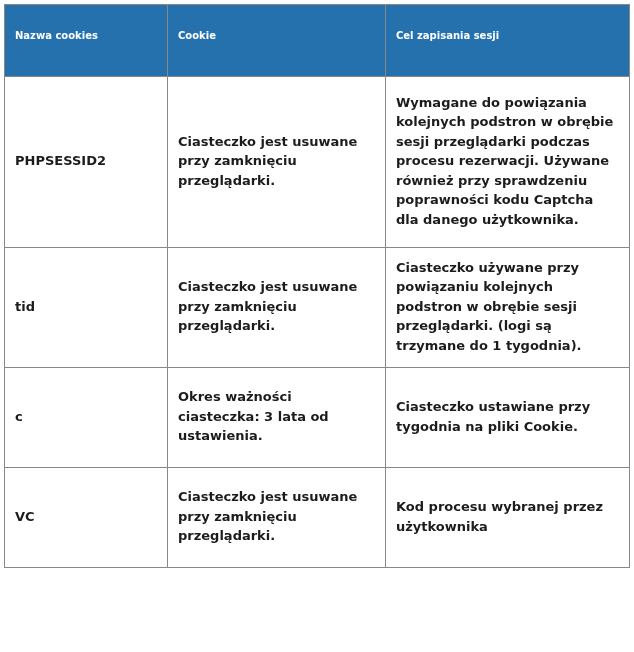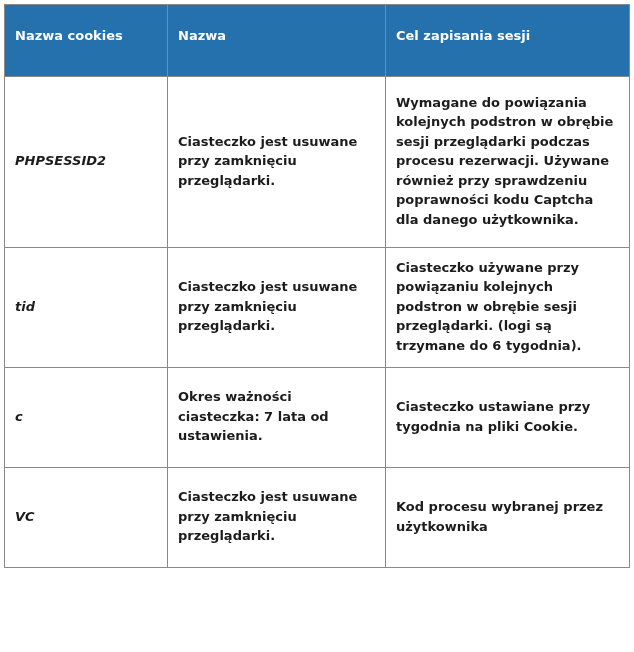--- a/index.html
+++ b/index.html
@@ -37,64 +37,64 @@
     vertical-align: middle;
     text-align: left;
     padding: 6px 11px 8px 10px;
     font-size: 13px;
     line-height: 1.5;
     word-wrap: break-word;
   }
   table.cookies-table thead th {
     background: var(--header-bg);
     color: var(--header-text);
-    font-size: 13px;
+    font-size: 10px;
     height: 72px;
     padding-top: 10px;
     padding-bottom: 20px;
     vertical-align: middle;
   }
   tr.row-1 { height: 171px; }
   tr.row-2 { height: 120px; }
   tr.row-3 { height: 100px; }
   tr.row-4 { height: 100px; }
   tr.row-5 { height: 94px; }
-  td.col-name { font-size: 13px; font-style: italic; }
+  td.col-name { font-size: 13px; }
 </style>
 </head>
 <body>
 
 <div class="table-wrap">
   <table class="cookies-table">
     <colgroup>
       <col style="width:163px">
       <col style="width:218px">
       <col style="width:244px">
     </colgroup>
     <thead>
       <tr>
         <th>Nazwa cookies</th>
-        <th>Nazwa</th>
+        <th>Cookie</th>
         <th>Cel zapisania sesji</th>
       </tr>
     </thead>
     <tbody>
       <tr class="row-1">
         <td class="col-name">PHPSESSID2</td>
         <td>Ciasteczko jest usuwane przy zamknięciu przeglądarki.</td>
         <td>Wymagane do powiązania kolejnych podstron w obrębie sesji przeglądarki podczas procesu rezerwacji. Używane również przy sprawdzeniu poprawności kodu Captcha dla danego użytkownika.</td>
       </tr>
       <tr class="row-2">
         <td class="col-name">tid</td>
         <td>Ciasteczko jest usuwane przy zamknięciu przeglądarki.</td>
-        <td>Ciasteczko używane przy powiązaniu kolejnych podstron w obrębie sesji przeglądarki. (logi są trzymane do 6 tygodnia).</td>
+        <td>Ciasteczko używane przy powiązaniu kolejnych podstron w obrębie sesji przeglądarki. (logi są trzymane do 1 tygodnia).</td>
       </tr>
       <tr class="row-3">
         <td class="col-name">c</td>
-        <td>Okres ważności ciasteczka: 7 lata od ustawienia.</td>
+        <td>Okres ważności ciasteczka: 3 lata od ustawienia.</td>
         <td>Ciasteczko ustawiane przy tygodnia na pliki Cookie.</td>
       </tr>
       <tr class="row-4">
         <td class="col-name">VC</td>
         <td>Ciasteczko jest usuwane przy zamknięciu przeglądarki.</td>
         <td>Kod procesu wybranej przez użytkownika</td>
       </tr>
     </tbody>
   </table>
 </div>

